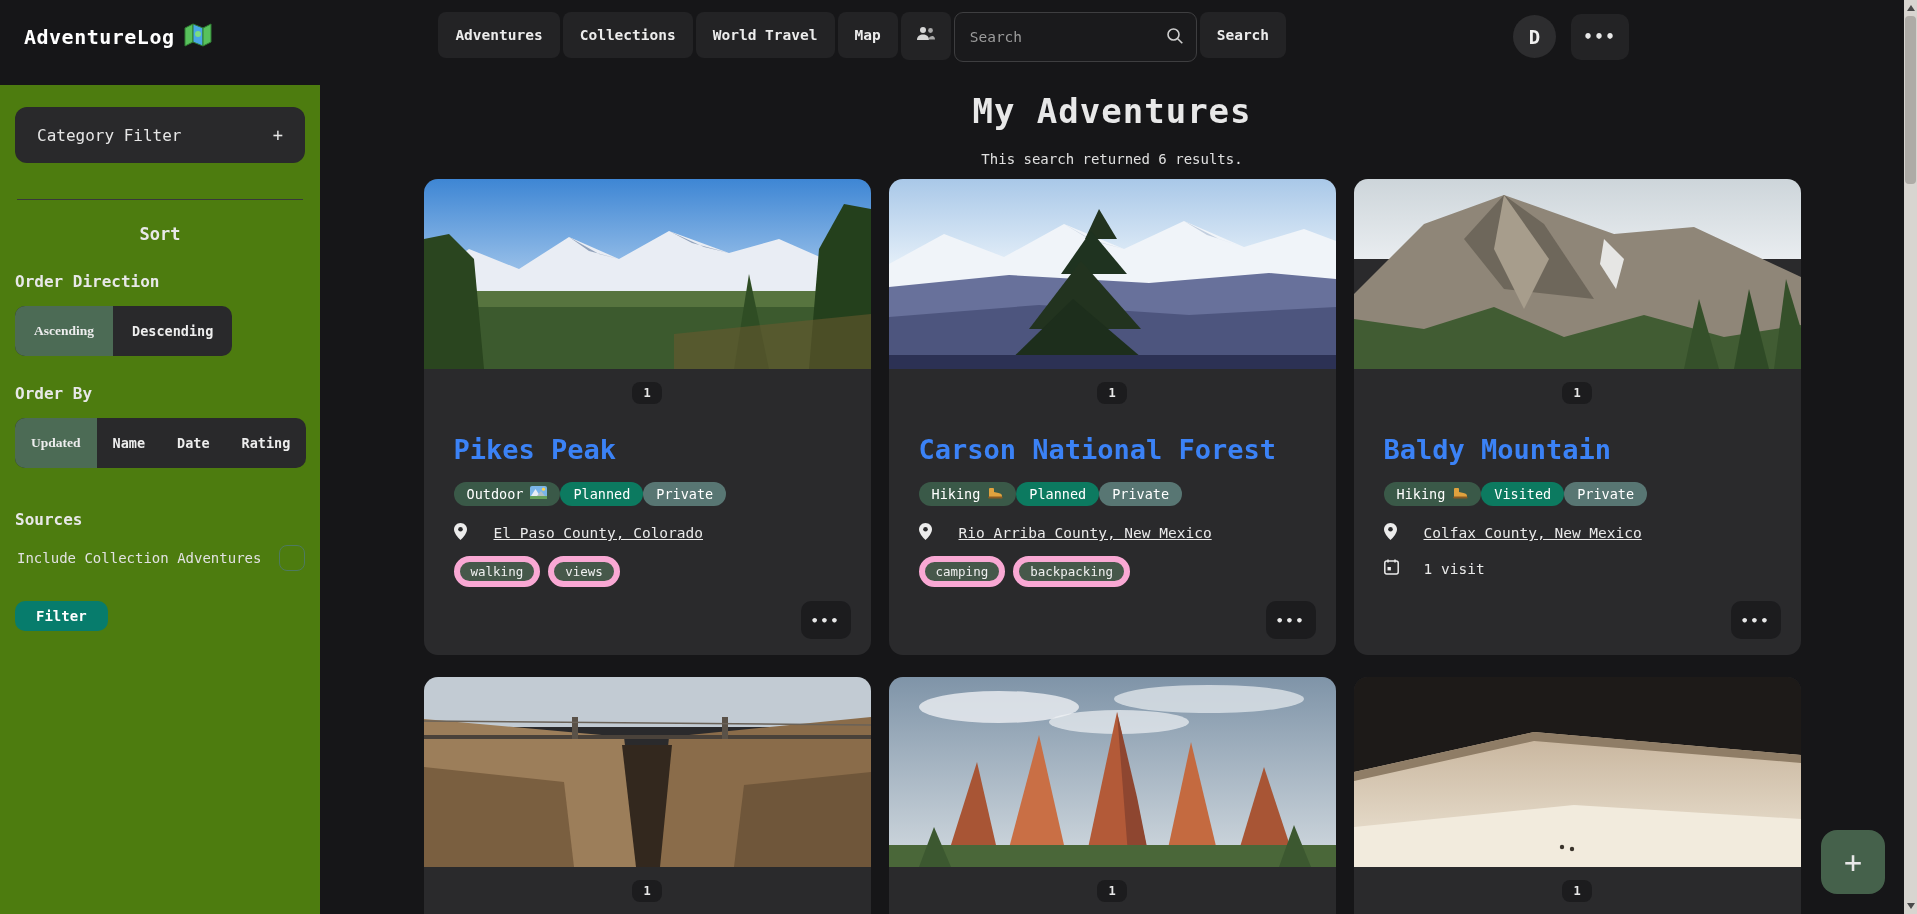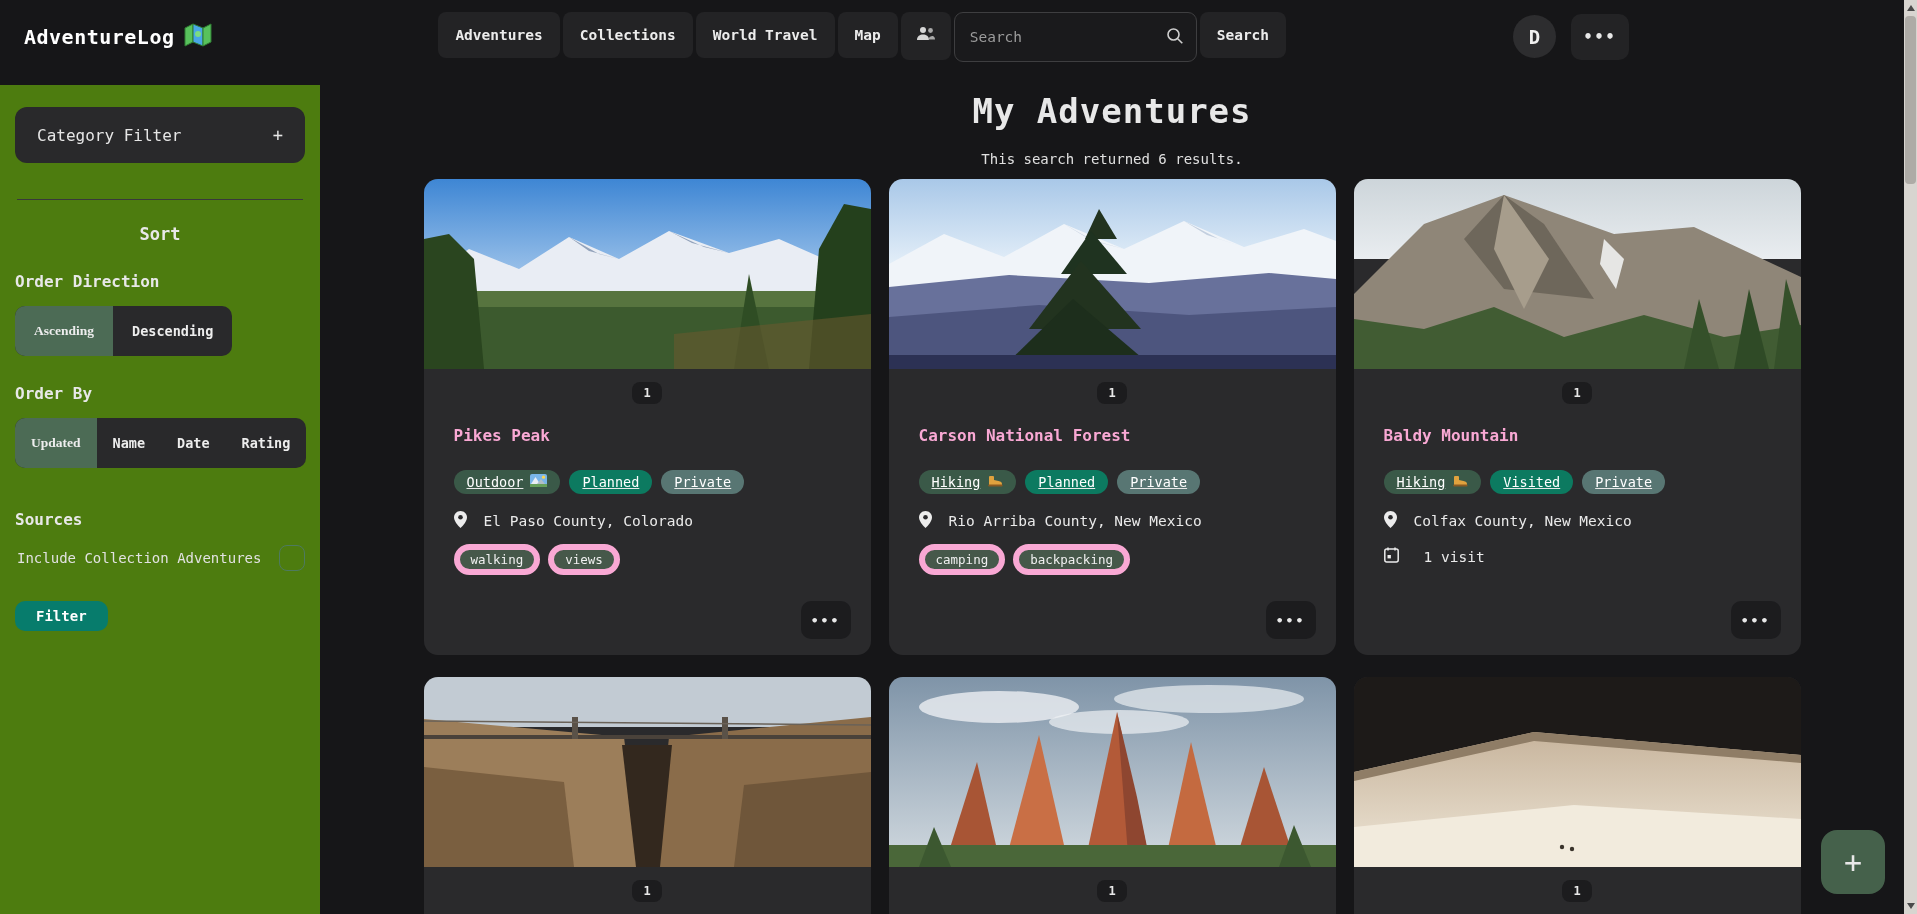--- a/index.html
+++ b/index.html
@@ -57,28 +57,28 @@
   .page-title { text-align:center; font-size:34px; font-weight:bold; margin-top:18px; letter-spacing:1px; }
   .results-text { text-align:center; font-size:14px; color:#e0e0e0; margin-top:20px; }
   .grid { width:1377px; margin:12px auto 0; display:grid; grid-template-columns:repeat(3,447px);
     grid-auto-rows:476px; gap:22px 18px; }
   .card { background:#2a2a2c; border-radius:14px; overflow:hidden; display:flex; flex-direction:column; }
   .card-img { height:190px; width:100%; display:block; cursor:pointer; }
   .card-img svg { display:block; width:100%; height:100%; }
   .count-badge { align-self:center; margin-top:13px; background:#1c1c1e; border-radius:8px;
     padding:4px 11px; font-size:12px; font-weight:bold; color:#e8e8e8; }
   .card-body { padding:16px 30px 0; flex:1; }
-  .card-title { font-size:16px; font-weight:bold; color:#f9a8d4; margin-top:6px; cursor:pointer; }
-  .badge-row { display:flex; gap:9px; margin-top:25px;text-decoration:underline; }
+  .card-title { font-size:27px; font-weight:bold; color:#3b82f6; margin-top:14px; cursor:pointer; }
+  .badge-row { display:flex; margin-top:17px; }
   .badge { display:inline-flex; align-items:center; gap:7px; border-radius:999px;
     padding:4px 13px; font-size:13.5px; color:#fff; }
   .badge-cat { background:#3a5948; }
   .badge-status { background:#0c7a60; }
   .badge-private { background:#587673; }
-  .loc-row { display:flex; align-items:center; gap:17px; margin-top:17px; font-size:14.5px; color:#eaeaea; }
+  .loc-row { display:flex; align-items:center; gap:27px; margin-top:17px; font-size:14.5px; color:#eaeaea;text-decoration:underline; }
   .tag-row { display:flex; gap:8px; margin-top:13px; }
   .tag { background:#46584a; border:6px solid #f9a8d4; border-radius:999px; padding:2px 11px;
     font-size:12.5px; font-weight:normal; color:#f0f0f0; }
   .visit-row { display:flex; align-items:center; gap:25px; margin-top:16px; font-size:14.5px; color:#eaeaea; }
   .card-footer { display:flex; justify-content:flex-end; padding:0 20px 16px; }
   .more-btn { background:#1c1c1e; border:none; border-radius:10px; width:50px; height:38px;
     color:#e8e8e8; font-size:13px; font-weight:bold; letter-spacing:2px; cursor:pointer; font-family:inherit; }
 
   
   .fab { position:absolute; right:32px; bottom:20px; width:64px; height:64px; background:#45614b;

